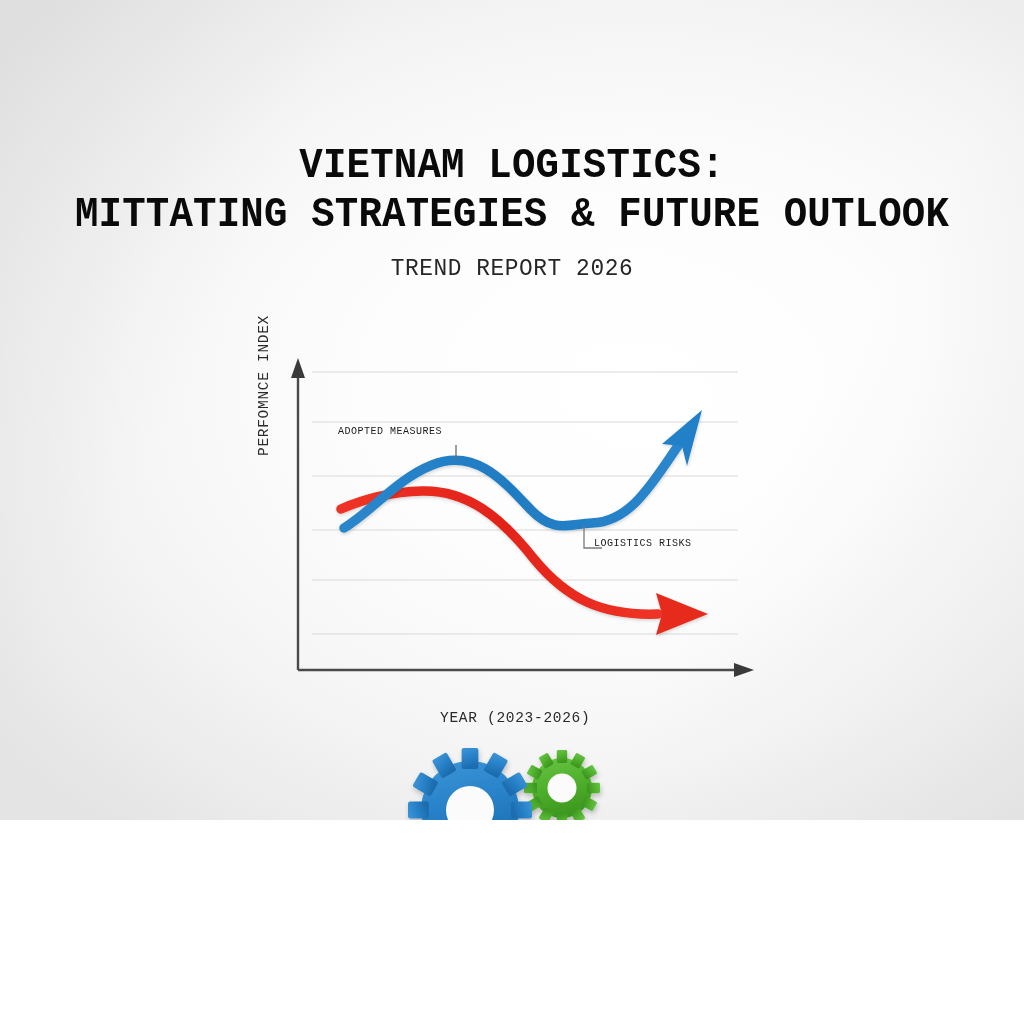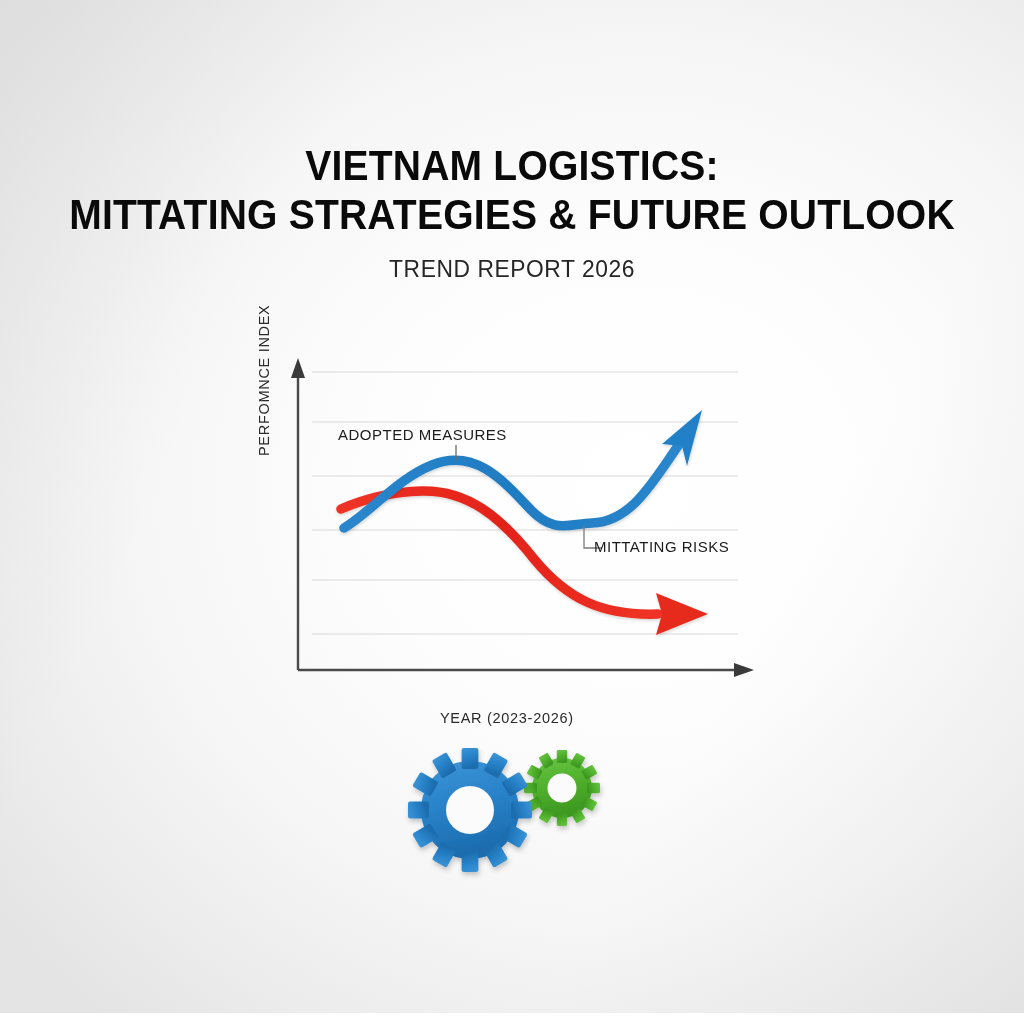--- a/index.html
+++ b/index.html
@@ -4,23 +4,23 @@
 <title>Vietnam Logistics Trend Report</title>
 <style>
   html, body {
     margin: 0;
     padding: 0;
     background: #ffffff;
   }
   #poster {
     position: relative;
     width: 1024px;
-    height: 1013px;
+    height: 820px;
     overflow: hidden;
-    font-family: Liberation Sans, sans-serif;
+    font-family: Liberation Mono, monospace;
     background:
       radial-gradient(ellipse 78% 70% at 62% 48%, #ffffff 0%, #fdfdfd 34%, #f6f6f6 62%, #ececec 84%, #e4e4e4 100%);
   }
   
   #poster:before {
     content: "";
     position: absolute;
     inset: 0;
     pointer-events: none;
     background:
@@ -83,21 +83,21 @@
   }
   .x-axis-label {
     left: 178px;
     top: 342px;
     margin-top: 20px;
   }
 
   .series-label {
     position: absolute;
     color: #1c1c1c;
-    font-size: 15px;
+    font-size: 10px;
     letter-spacing: 0.5px;
     white-space: nowrap;
   }
   .label-adopted { left: 76px; top: 78px; }
   .label-risks   { left: 332px; top: 190px; }
 
   
   .gears {
     position: absolute;
     left: 388px;
@@ -180,21 +180,21 @@
         <path d="M 322,178 L 322,200 L 340,200"></path>
       </g>
     </svg>
 
     <div class="axis-label y-axis-label">PERFOMNCE INDEX</div>
 
     <div class="axis-label x-axis-label">YEAR (2023-2026)</div>
 
     <div class="series-label label-adopted">ADOPTED MEASURES</div>
 
-    <div class="series-label label-risks">MITTATING RISKS</div>
+    <div class="series-label label-risks">LOGISTICS RISKS</div>
   </div>
 
   <div class="gears">
     <svg width="240" height="150" viewBox="0 0 240 150">
       <defs>
         <linearGradient id="blueGearGrad" x1="0" y1="0" x2="0.25" y2="1">
           <stop offset="0%" stop-color="#3e95d6"></stop>
           <stop offset="45%" stop-color="#2a84cb"></stop>
           <stop offset="100%" stop-color="#1b6cae"></stop>
         </linearGradient>

